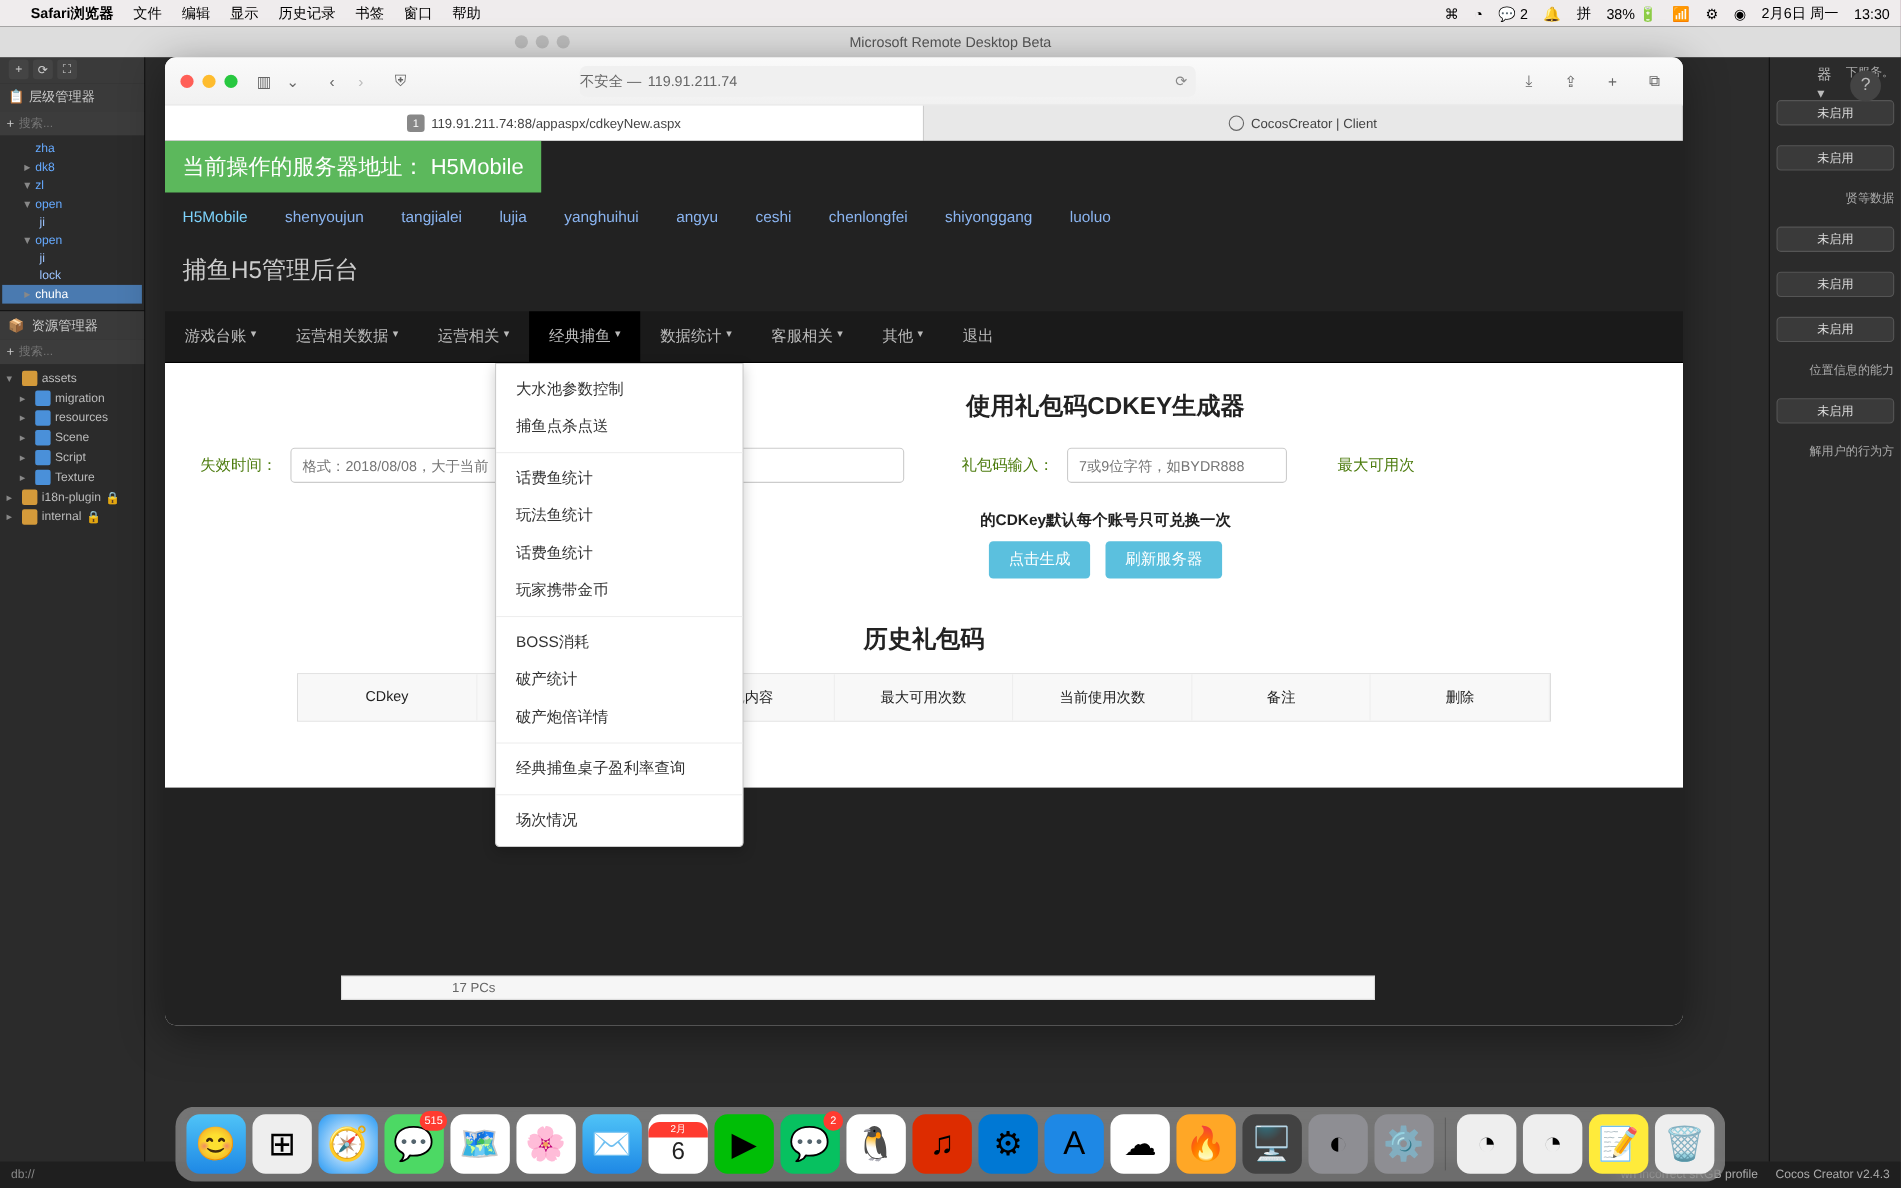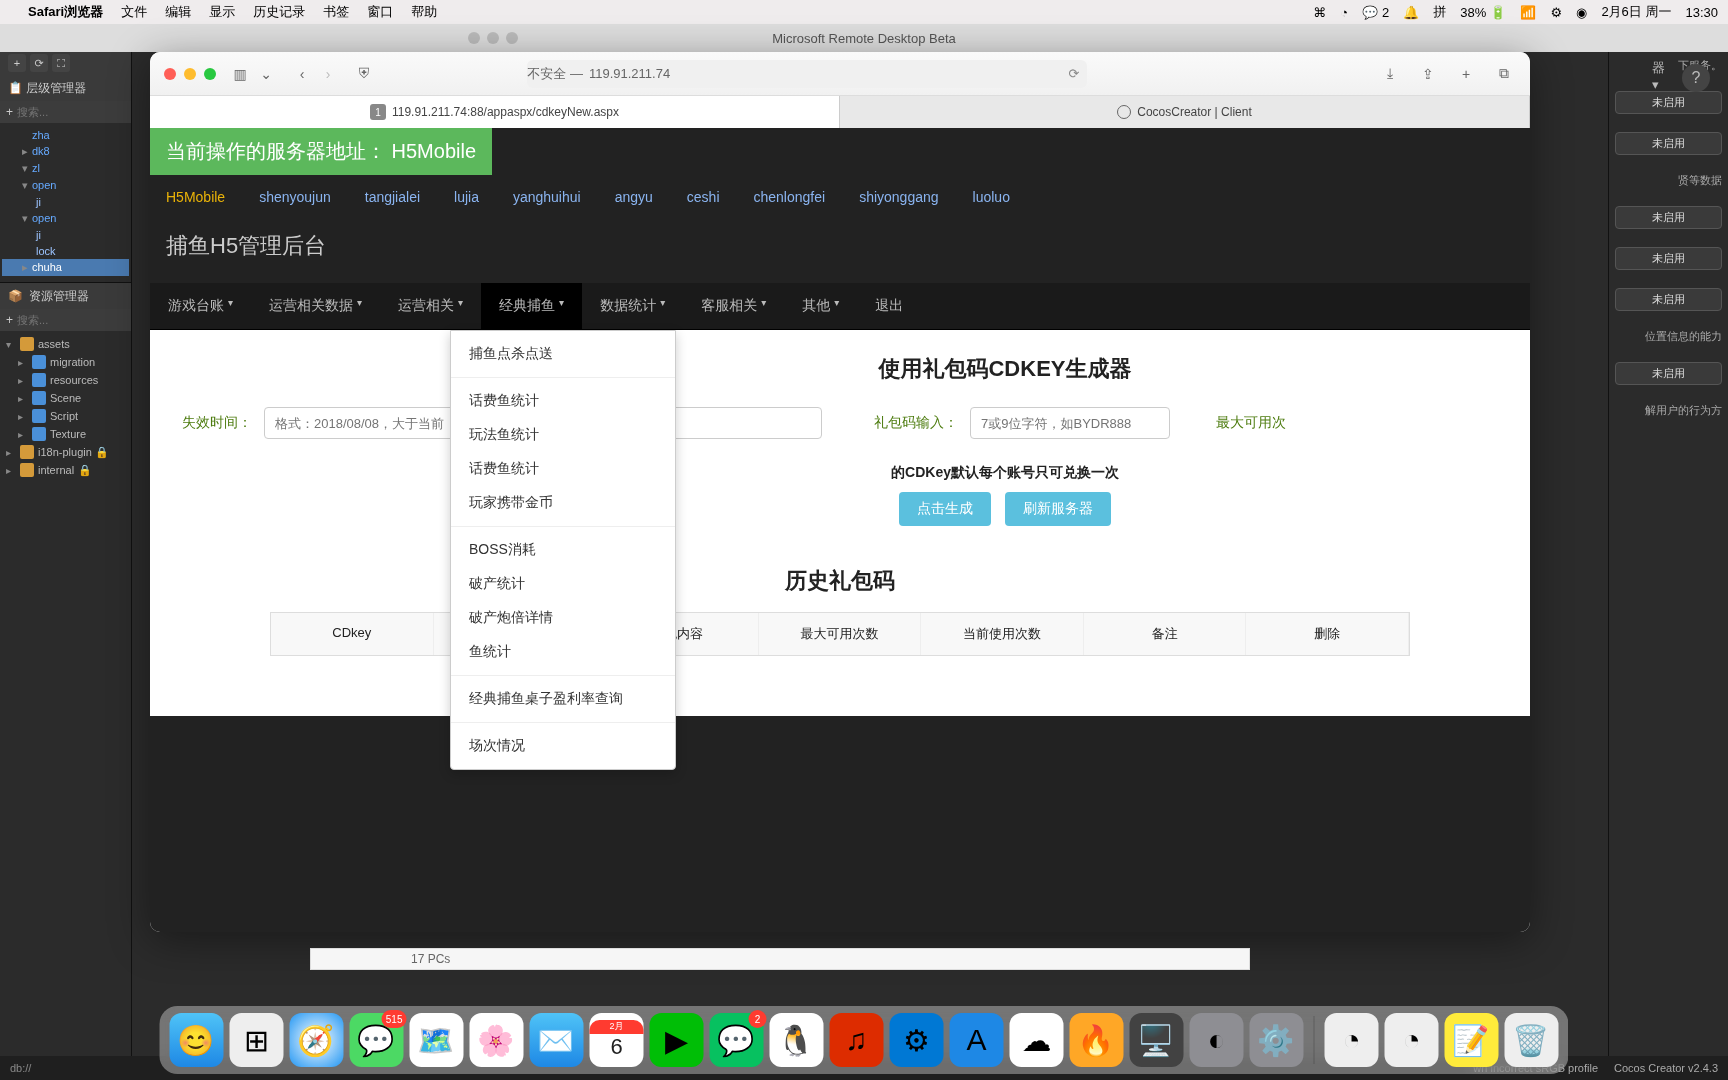--- a/index.html
+++ b/index.html
@@ -64,21 +64,21 @@
 .tabstrip{ height:32px; background:#e8e8e8; display:flex; font-size:12px;}
 .tabstrip .tab{ flex:1; display:flex; align-items:center; justify-content:center; gap:6px; border-right:1px solid #ccc; color:#444;}
 .tabstrip .tab.active{ background:#fff; }
 .tabstrip .tab .num{ width:16px;height:16px;background:#888;color:#fff;border-radius:3px;display:flex;align-items:center;justify-content:center;font-size:10px;}
 .tabstrip .tab .globe{ width:14px;height:14px;border:1.5px solid #666;border-radius:50%; position:relative;}
 
 
 .page{ flex:1; background:#222; color:#ddd; overflow:auto; position:relative;}
 .server-banner{ background:#5cb85c; color:#fff; padding:10px 16px; font-size:20px; font-weight:500; display:inline-block;}
 .servers-row{ padding:14px 16px; display:flex; gap:34px; font-size:14px; color:#8ab4f0;}
-.servers-row span:first-child{ color:#eab308;}
+.servers-row span:first-child{ color:#7dd3fc;}
 .page-title{ padding:12px 16px 22px; font-size:22px; color:#ccc;}
 .main-tabs{ background:#1a1a1a; display:flex; font-size:14px; color:#bbb; border-bottom:1px solid #000;}
 .main-tabs .mt{ padding:14px 18px; display:flex; align-items:flex-start; gap:4px; cursor:pointer;}
 .main-tabs .mt.active{ background:#000;}
 .caret{ font-size:10px;}
 
 .content-area{ background:#fff; color:#222; padding:24px 0 60px; position:relative;}
 .gen-title{ text-align:center; font-size:22px; font-weight:600; margin-bottom:16px; padding-left:330px;}
 .form-row{ display:flex; align-items:center; gap:12px; padding:6px 28px; font-size:14px;}
 .form-row label{ min-width:74px; text-align:right; color:#4d7c0f;}
@@ -356,41 +356,41 @@
           <div class="th">生成时间</div>
           <div class="th">礼包内容</div>
           <div class="th">最大可用次数</div>
           <div class="th">当前使用次数</div>
           <div class="th">备注</div>
           <div class="th">删除</div>
         </div>
       </div>
 
       <div class="dropdown">
+        <div class="item">大水池参数控制</div>
         <div class="item">捕鱼点杀点送</div>
         <div class="sep"></div>
         <div class="item">话费鱼统计</div>
         <div class="item">玩法鱼统计</div>
         <div class="item">话费鱼统计</div>
         <div class="item">玩家携带金币</div>
         <div class="sep"></div>
         <div class="item">BOSS消耗</div>
         <div class="item">破产统计</div>
         <div class="item">破产炮倍详情</div>
-        <div class="item">鱼统计</div>
         <div class="sep"></div>
         <div class="item">经典捕鱼桌子盈利率查询</div>
         <div class="sep"></div>
         <div class="item">场次情况</div>
       </div>
     </div>
   </div>
 </div>
 
-<div style="position:absolute; top:948px; left:310px; width:940px; height:22px; background:#f6f6f6; border:1px solid #ddd; font-size:12px; color:#666; padding:3px 100px;">17 PCs</div>
+<div style="position:absolute; top:887px; left:310px; width:940px; height:22px; background:#f6f6f6; border:1px solid #ddd; font-size:12px; color:#666; padding:3px 100px;">17 PCs</div>
 
 <div class="dock">
   <div class="app finder">😊</div>
   <div class="app launchpad">⊞</div>
   <div class="app safari-app">🧭</div>
   <div class="app messages">💬<span class="badge">515</span></div>
   <div class="app maps">🗺️</div>
   <div class="app photos">🌸</div>
   <div class="app mail">✉️</div>
   <div class="app calendar">

